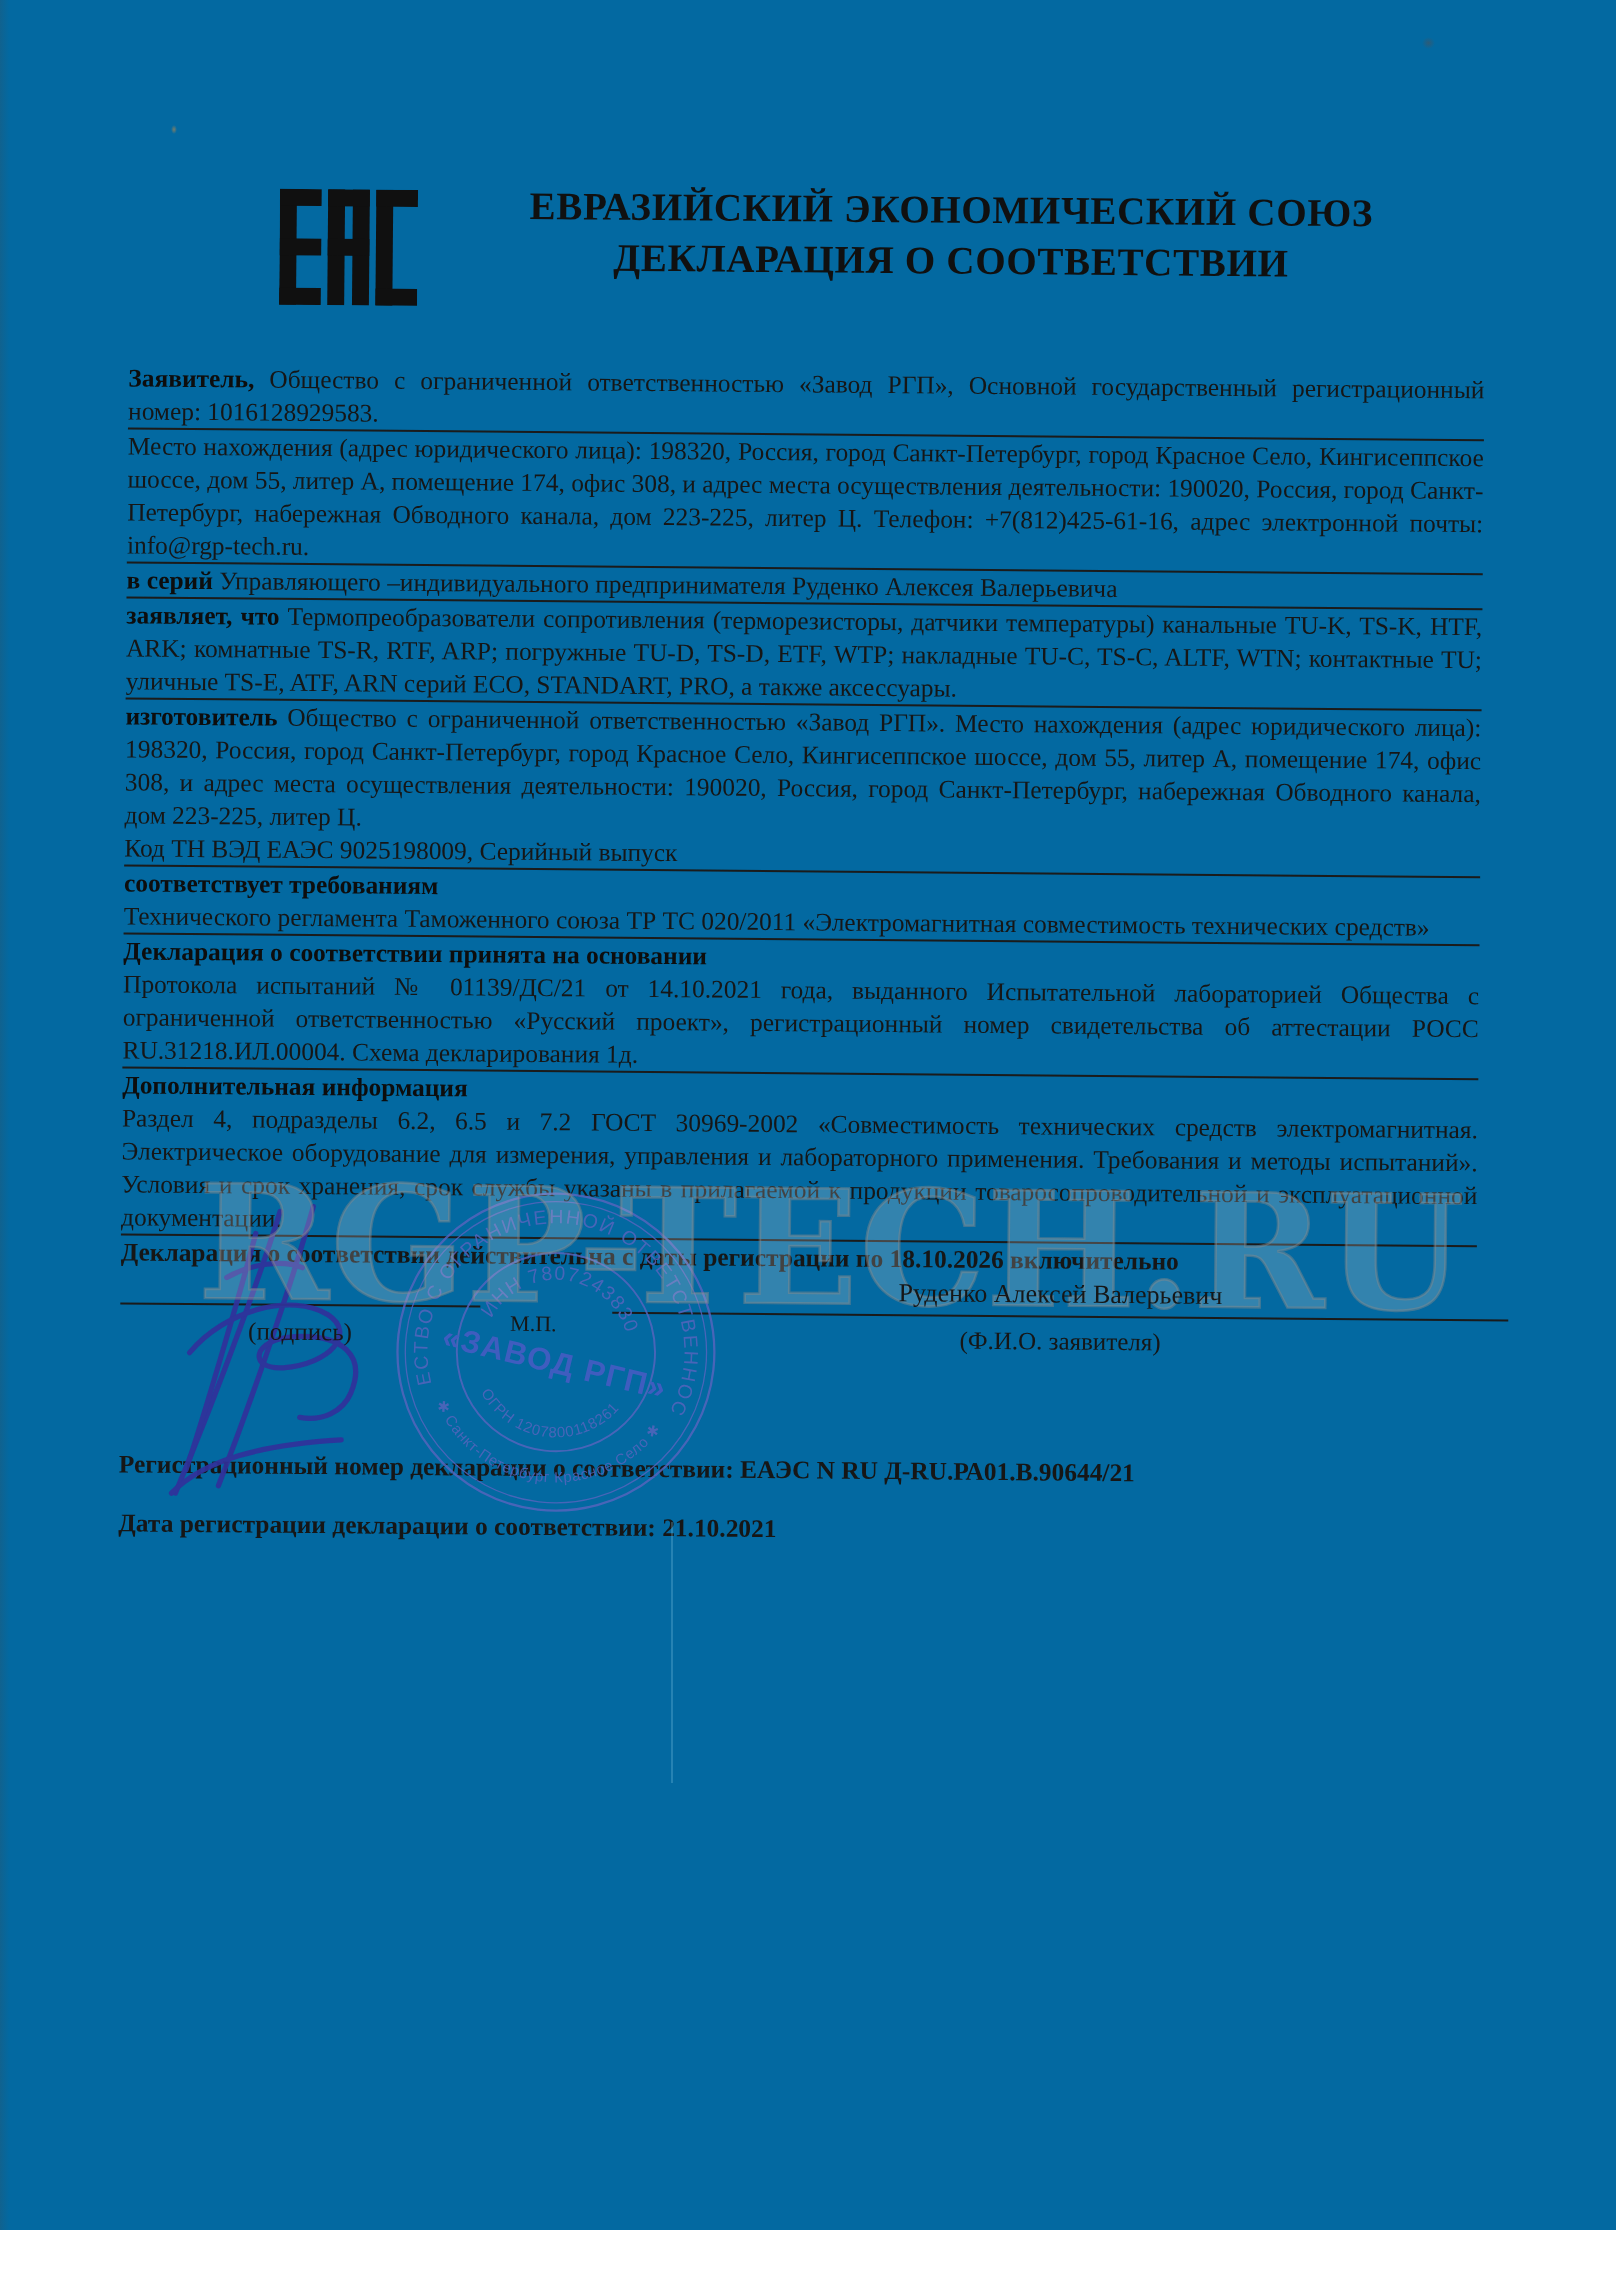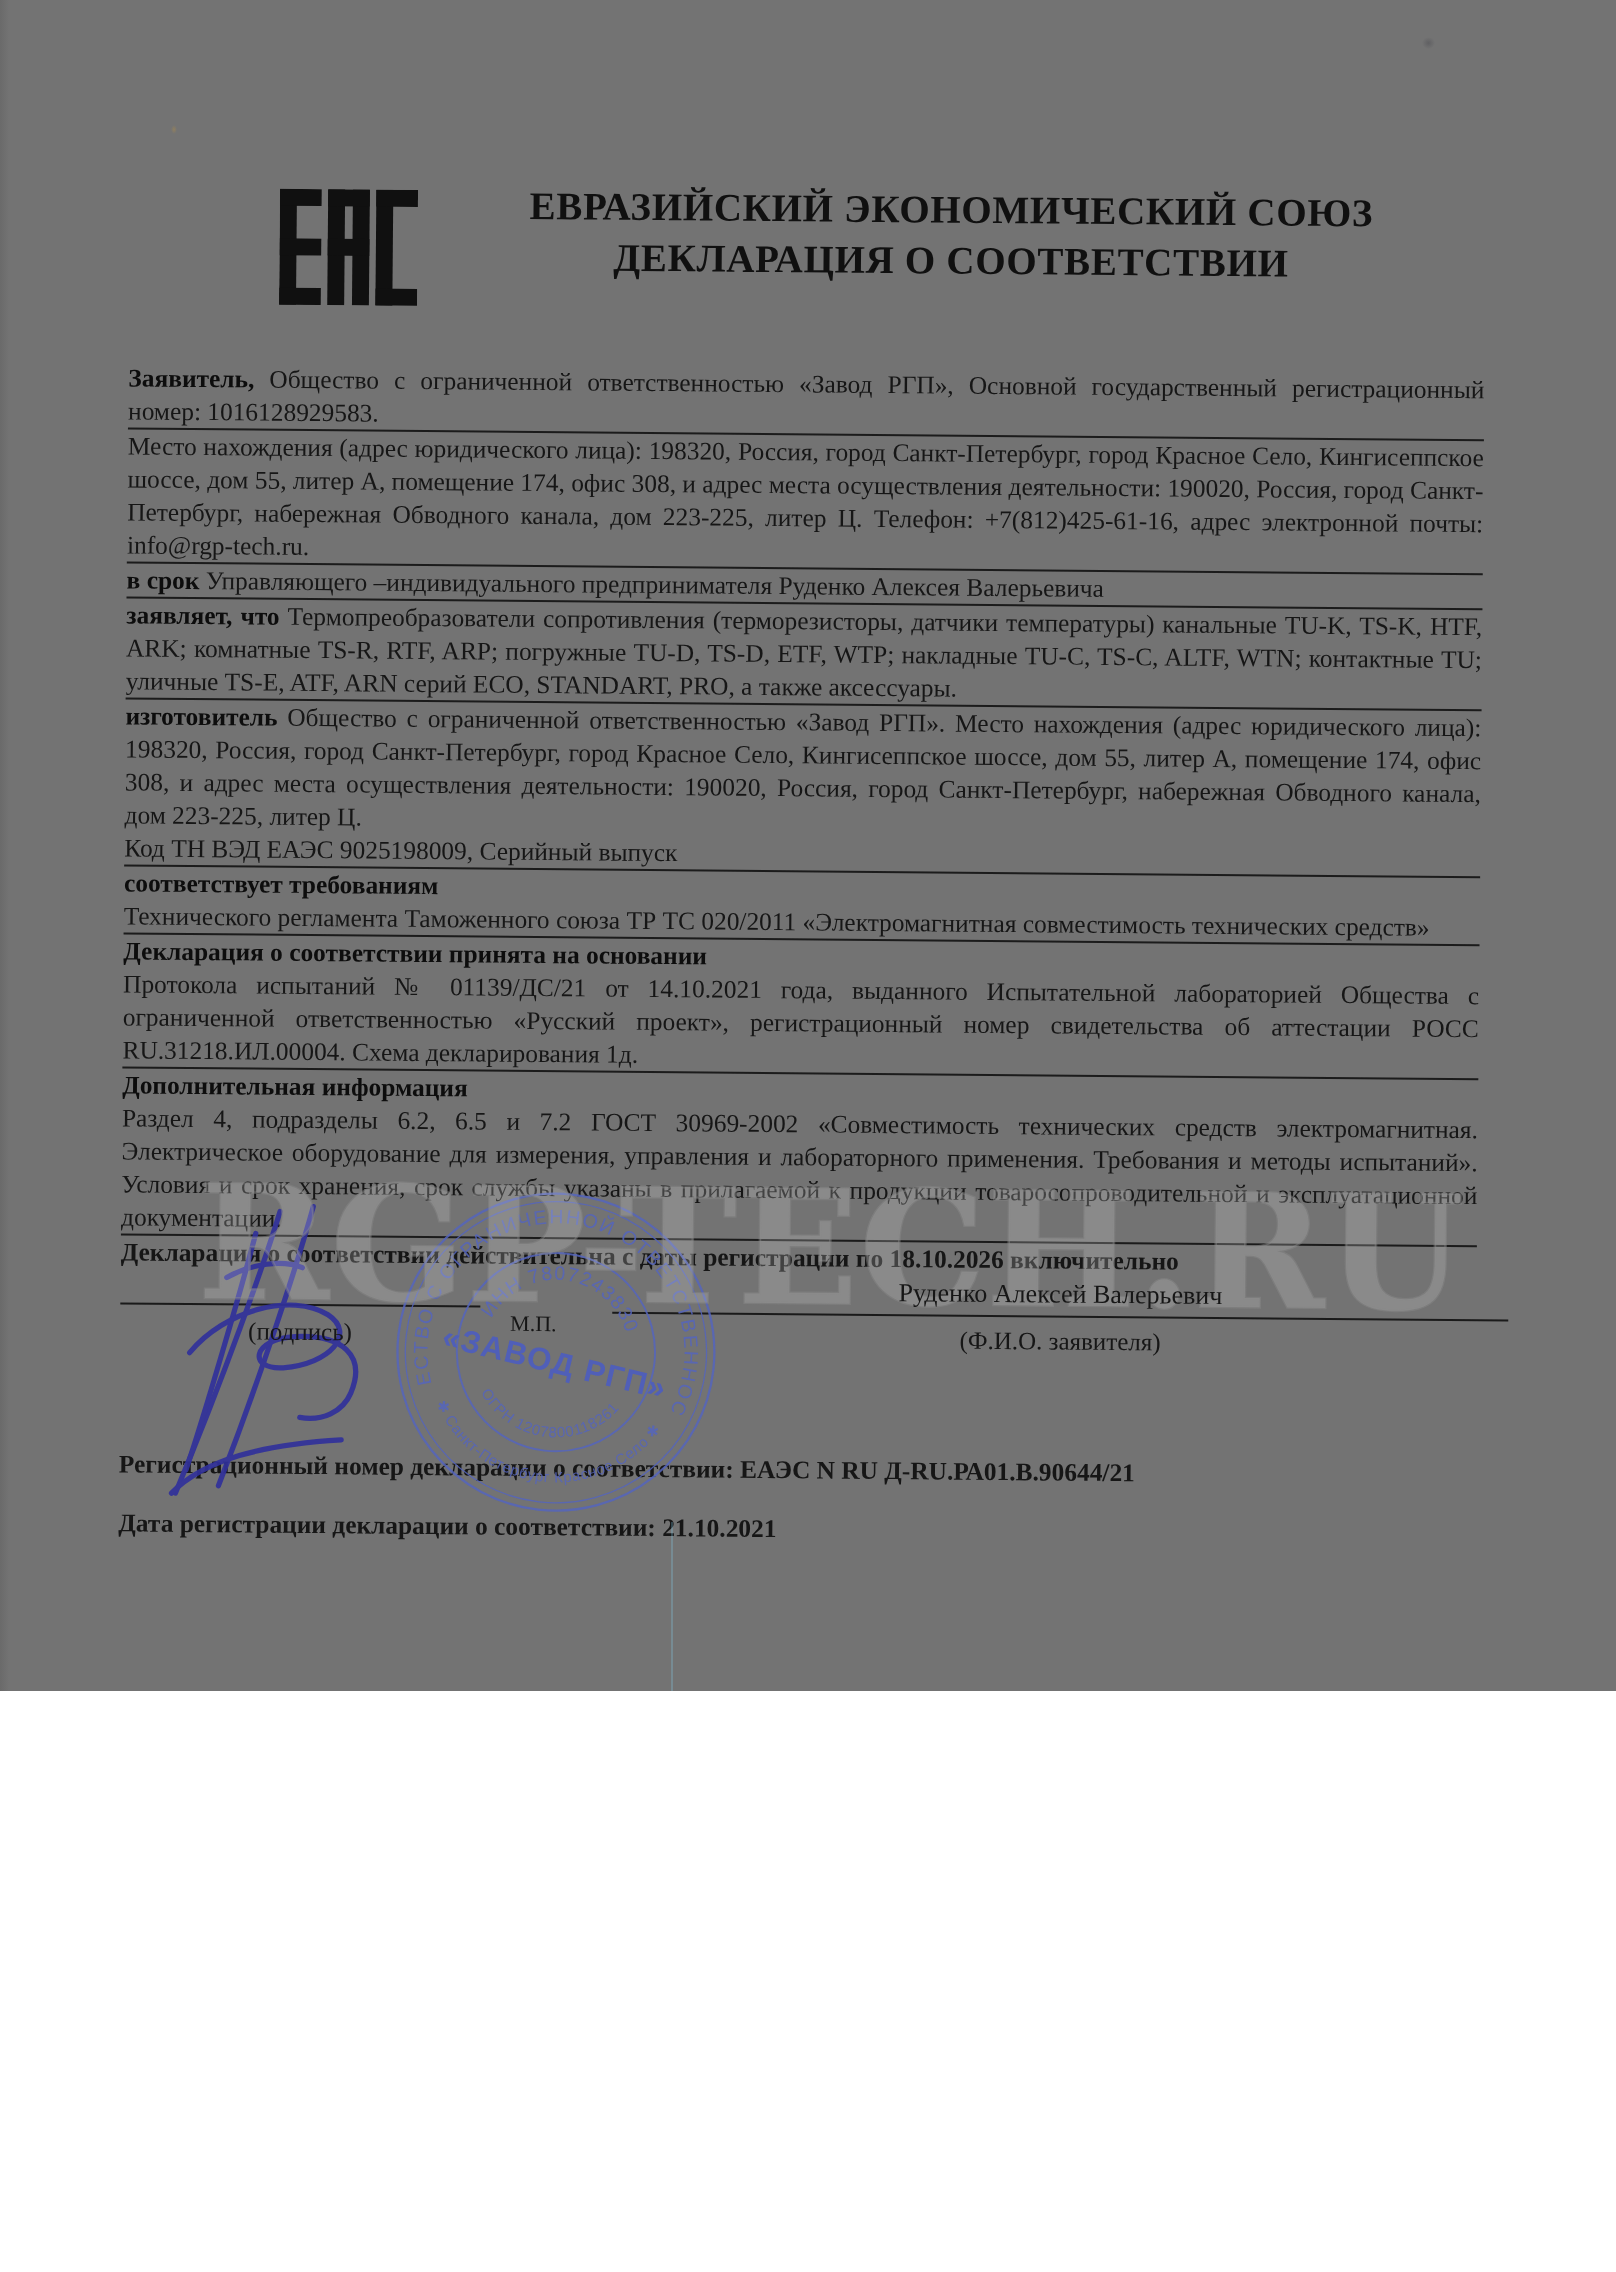--- a/index.html
+++ b/index.html
@@ -1,17 +1,17 @@
 <!DOCTYPE html>
 <html style="font-size:10.4px"><head>
 <meta charset="utf-8">
 <style>
   html,body{margin:0;padding:0;background:#ffffff;}
   .page{
-    position:relative;width:1617px;height:1691px;background:#737373;
+    position:relative;width:1617px;height:2230px;background:#0369a1;
     overflow:hidden;font-family:"Liberation Serif", serif;color:#161616;
   }
   .skew{position:absolute;left:0;top:0;width:1617px;height:2273px;
     transform:rotate(0.5deg);transform-origin:196px 196px;}
   
   .eac-logo{position:absolute;left:280px;top:188px;width:138px;height:116px;}
   .title{
     position:absolute;left:417px;top:177px;width:1069px;
     text-align:center;font-weight:bold;font-size:39px;line-height:51px;
     letter-spacing:0.7px;color:#101010;
@@ -91,21 +91,21 @@
       <div>ДЕКЛАРАЦИЯ О СООТВЕТСТВИИ</div>
     </div>
 
     <div class="body">
 
       <p class="rule"><span class="b">Заявитель,</span>
         <span>Общество с ограниченной ответственностью «Завод РГП», Основной государственный регистрационный номер: 1016128929583.</span></p>
 
       <p class="rule"><span>Место нахождения (адрес юридического лица): 198320, Россия, город Санкт-Петербург, город Красное Село, Кингисеппское шоссе, дом 55, литер А, помещение 174, офис 308, и адрес места осуществления деятельности: 190020, Россия, город Санкт-Петербург, набережная Обводного канала, дом 223-225, литер Ц. Телефон: +7(812)425-61-16, адрес электронной почты: info@rgp-tech.ru.</span></p>
 
-      <p class="rule"><span class="b">в срок</span>
+      <p class="rule"><span class="b">в серий</span>
         <span>Управляющего –индивидуального предпринимателя Руденко Алексея Валерьевича</span></p>
 
       <p class="rule"><span class="b">заявляет, что</span>
         <span>Термопреобразователи сопротивления (терморезисторы, датчики температуры) канальные TU-K, TS-K, HTF, ARK; комнатные TS-R, RTF, ARP; погружные TU-D, TS-D, ETF, WTP; накладные TU-C, TS-C, ALTF, WTN; контактные TU; уличные TS-E, ATF, ARN серий ECO, STANDART, PRO, а также аксессуары.</span></p>
 
       <p><span class="b">изготовитель</span>
         <span>Общество с ограниченной ответственностью «Завод РГП». Место нахождения (адрес юридического лица): 198320, Россия, город Санкт-Петербург, город Красное Село, Кингисеппское шоссе, дом 55, литер А, помещение 174, офис 308, и адрес места осуществления деятельности: 190020, Россия, город Санкт-Петербург, набережная Обводного канала, дом 223-225, литер Ц.</span></p>
 
       <p class="rule"><span>Код ТН ВЭД ЕАЭС 9025198009, Серийный выпуск</span></p>
 

